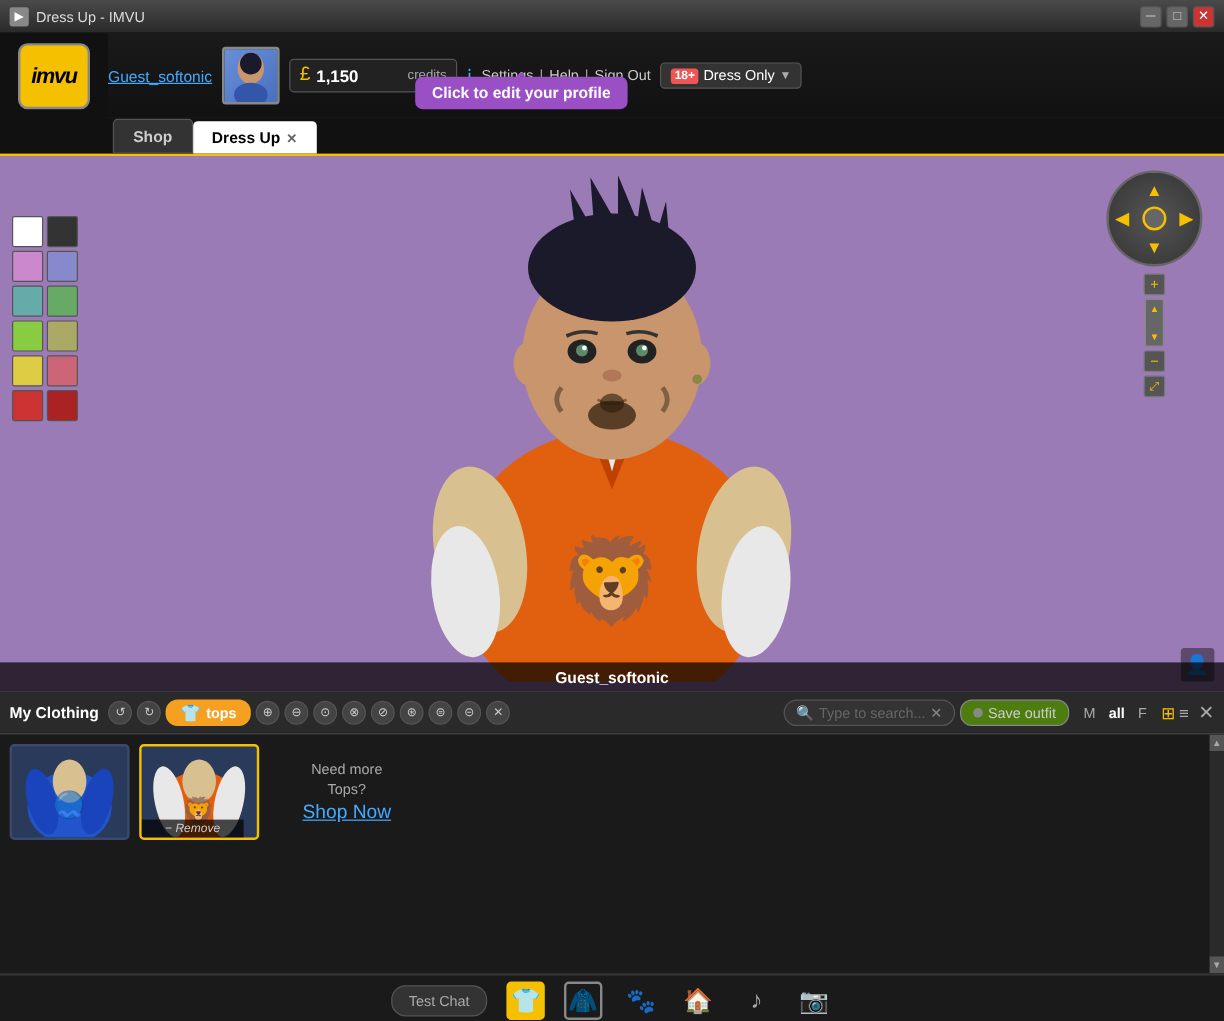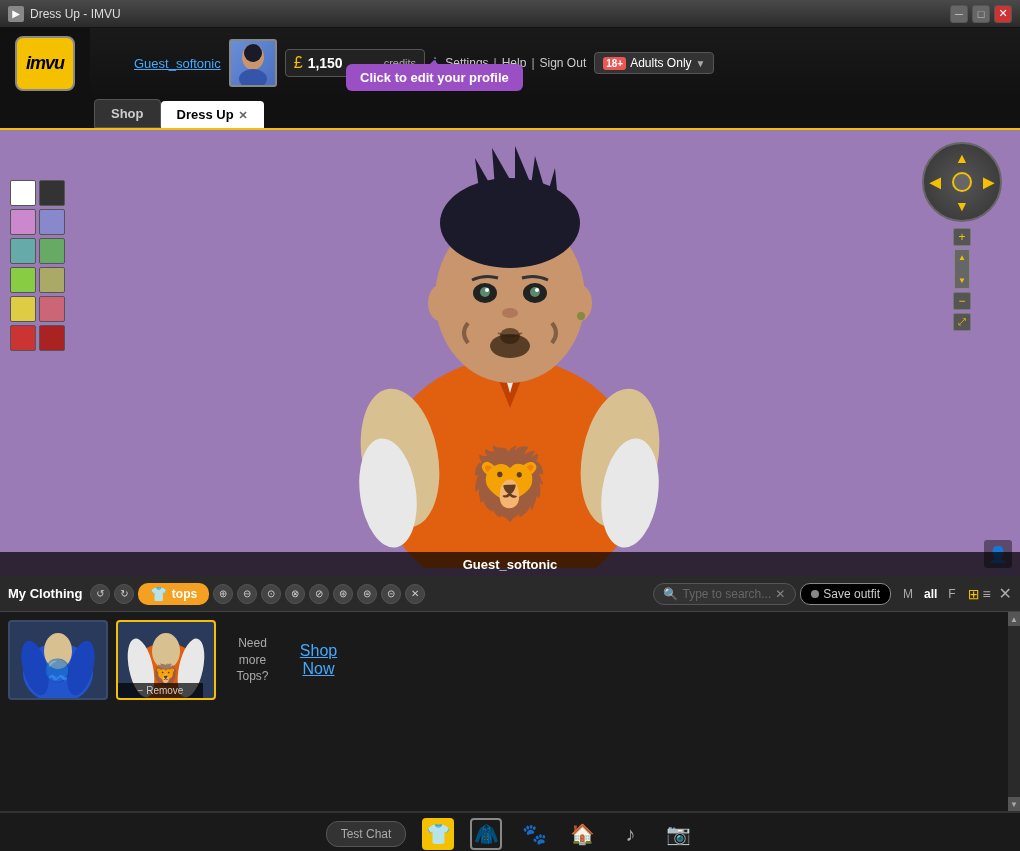--- a/index.html
+++ b/index.html
@@ -16,21 +16,21 @@
     #titlebar-title { color: #ddd; font-size: 12px; }
     #titlebar-controls { display: flex; gap: 4px; }
     .tb-btn { width: 18px; height: 18px; border-radius: 3px; border: 1px solid #555; display: flex; align-items: center; justify-content: center; font-size: 11px; cursor: pointer; }
     .tb-btn.min { background: #666; color: #ccc; }
     .tb-btn.max { background: #666; color: #ccc; }
     .tb-btn.close { background: #cc3333; color: #fff; }
 
     
     #header {
       width: 100%; height: 70px; background: linear-gradient(to bottom, #1a1a1a, #111);
-      display: flex; align-items: center; position: relative; gap: 44px;
+      display: flex; align-items: center; position: relative;
     }
     #logo-area {
       width: 90px; height: 70px; background: #111; display: flex; align-items: center; justify-content: center;
     }
     #logo {
       width: 60px; height: 55px; background: #f5c000; border-radius: 8px; display: flex; align-items: center; justify-content: center;
       font-size: 22px; font-weight: 900; color: #000; font-style: italic; border: 2px solid #888;
     }
     #online-info { color: #ccc; font-size: 12px; padding-left: 10px; flex: 1; }
     #online-info strong { color: #fff; font-weight: bold; }
@@ -158,21 +158,21 @@
     #search-area {
       margin-left: auto; display: flex; align-items: center; gap: 4px;
     }
     #search-box {
       background: #333; border: 1px solid #555; border-radius: 12px; padding: 3px 10px;
       color: #888; font-size: 12px; display: flex; align-items: center; gap: 4px; cursor: text;
     }
     #search-icon-s { color: #888; font-size: 12px; }
     #search-x { color: #888; font-size: 12px; cursor: pointer; }
     #save-outfit-btn {
-      background: #000000; border: 1px solid #888; border-radius: 10px; color: #ccc;
+      background: #4d7c0f; border: 1px solid #888; border-radius: 10px; color: #ccc;
       padding: 3px 10px; font-size: 12px; cursor: pointer; display: flex; align-items: center; gap: 4px;
     }
     #save-dot { width: 8px; height: 8px; background: #888; border-radius: 50%; }
     #gender-filter { display: flex; align-items: center; gap: 3px; margin-left: 4px; }
     .gender-btn { color: #aaa; font-size: 12px; cursor: pointer; padding: 2px 4px; }
     .gender-btn.active { color: #fff; font-weight: bold; }
     #view-btns { display: flex; gap: 3px; margin-left: 4px; }
     .view-btn { color: #aaa; font-size: 14px; cursor: pointer; }
     .view-btn.active { color: #f5c000; }
     #close-panel { color: #aaa; font-size: 16px; cursor: pointer; margin-left: 4px; }
@@ -183,24 +183,24 @@
     }
     .clothing-item {
       width: 100px; height: 80px; background: #2a3a5a; border: 2px solid #3a4a6a;
       border-radius: 4px; display: flex; align-items: center; justify-content: center;
       cursor: pointer; overflow: hidden; position: relative; flex-shrink: 0;
     }
     .clothing-item.selected { border-color: #f5c000; }
     .item-img { width: 90px; height: 75px; }
     .remove-tag {
       position: absolute; bottom: 0; left: 0; right: 11px; background: rgba(0,0,0,0.7);
-      color: #ccc; font-size: 10px; text-align: center; padding: 2px;
+      color: #ccc; font-size: 10px; text-align: center; padding: 2px; font-style: italic;
     }
     #need-more {
-      width: 130px; height: 80px; display: flex; flex-direction: row; align-items: center; justify-content: center;
+      width: 130px; height: 80px; display: flex; flex-direction: column; align-items: center; justify-content: center;
       color: #aaa; font-size: 12px; text-align: center; gap: 2px;
     }
     #shop-now-link { color: #4af; text-decoration: underline; cursor: pointer; font-size: 16px; }
 
     
     #panel-scrollbar {
       width: 12px; height: 100%; background: #333; position: absolute; right: 0; top: 0;
       display: flex; flex-direction: column;
     }
     .scroll-arrow { width: 12px; height: 14px; background: #555; display: flex; align-items: center; justify-content: center; color: #aaa; font-size: 8px; cursor: pointer; }
@@ -260,21 +260,21 @@
     <span id="info-icon">ℹ</span>
     <div id="top-right-nav">
       <a>Settings</a>
       <span>|</span>
       <a>Help</a>
       <span>|</span>
       <a>Sign Out</a>
     </div>
     <div id="adults-only">
       <span id="adults-icon">18+</span>
-      <span id="adults-text">Adults Only</span>
+      <span id="adults-text">Dress Only</span>
       <span id="adults-arrow">▼</span>
     </div>
   </div>
 </div>
 
 <div id="nav-tabs">
   <div class="nav-tab inactive">Shop</div>
   <div class="nav-tab active">
     <span>Dress Up</span><span class="tab-close">✕</span>
   </div>

